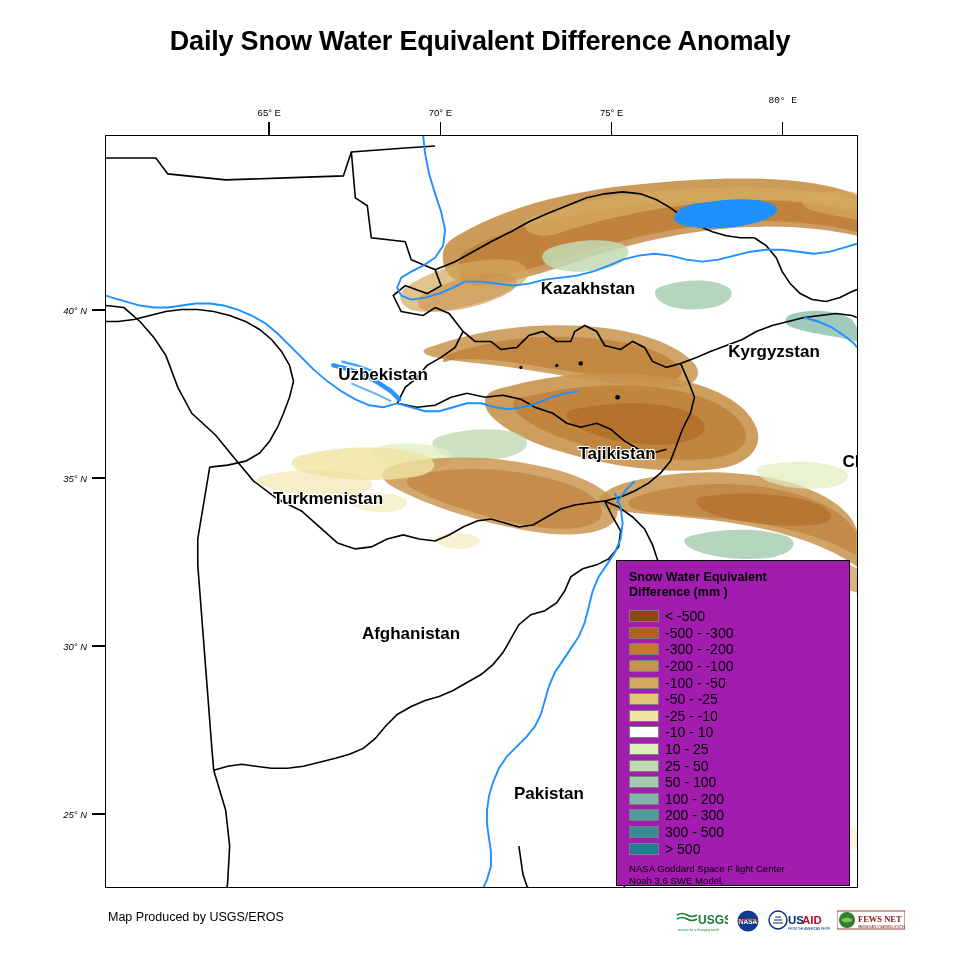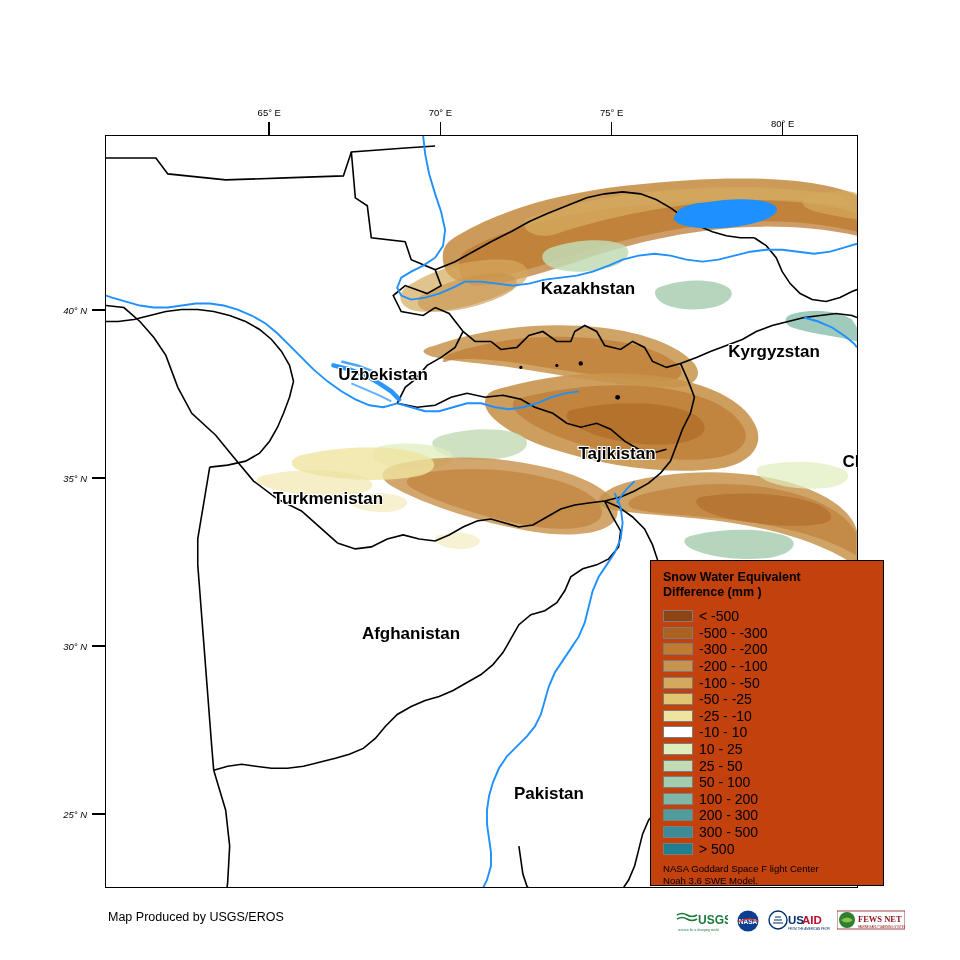--- a/index.html
+++ b/index.html
@@ -53,23 +53,23 @@
     white-space:nowrap;
     transform:translate(-50%,-50%);
     text-shadow:
       0.8px 0 #fff,-0.8px 0 #fff,0 0.8px #fff,0 -0.8px #fff,
       0.8px 0.8px #fff,-0.8px -0.8px #fff,0.8px -0.8px #fff,-0.8px 0.8px #fff;
     pointer-events:none;
   }
 
   
   .legend{
-    position:absolute;left:650px;top:560px;
+    position:absolute;left:616px;top:560px;
     width:234px;height:326px;
-    background:#c2410c;
+    background:#a21caf;
     border:1.6px solid #000;
     box-sizing:border-box;
     padding:9px 0 0 12px;
   }
   .legend-title{
     font-size:12.5px;font-weight:bold;color:#000;
     line-height:15px;margin-bottom:4px;width:200px;
   }
   .legend-rows{margin-top:8px;}
   .legend-row{height:16.6px;display:flex;align-items:center;}
@@ -97,30 +97,31 @@
     position:absolute;left:676px;top:908px;
     display:flex;align-items:center;gap:7px;height:26px;
   }
   .logo{height:24px;display:flex;align-items:center;}
 </style>
 </head>
 <body>
 
 <div id="page">
 
+  <div class="title">Daily Snow Water Equivalent Difference Anomaly</div>
 
   <div id="axis-layer">
       <div class="tick-v" style="left: 268.491px; top: 122px; height: 13px;"></div>
       <div class="axlabel top" style="left: 269.291px; top: 107px;">65° E</div>
       <div class="tick-v" style="left: 439.627px; top: 122px; height: 13px;"></div>
       <div class="axlabel top" style="left: 440.427px; top: 107px;">70° E</div>
       <div class="tick-v" style="left: 610.764px; top: 122px; height: 13px;"></div>
       <div class="axlabel top" style="left: 611.564px; top: 107px;">75° E</div>
       <div class="tick-v" style="left: 781.9px; top: 122px; height: 13px;"></div>
-      <div class="axlabel top" style="left: 782.7px; top: 118px;">80° E</div>
+      <div class="axlabel top" style="left: 782.7px; top: 95px; font-family: Liberation Mono, monospace;">80° E</div>
       <div class="tick-h" style="left: 92px; top: 309.004px; width: 13px;"></div>
       <div class="axlabel left" style="left: 43px; top: 309.804px; width: 44px;">40° N</div>
       <div class="tick-h" style="left: 92px; top: 477.084px; width: 13px;"></div>
       <div class="axlabel left" style="left: 43px; top: 477.884px; width: 44px;">35° N</div>
       <div class="tick-h" style="left: 92px; top: 645.164px; width: 13px;"></div>
       <div class="axlabel left" style="left: 43px; top: 645.964px; width: 44px;">30° N</div>
       <div class="tick-h" style="left: 92px; top: 813.245px; width: 13px;"></div>
       <div class="axlabel left" style="left: 43px; top: 814.045px; width: 44px;">25° N</div>
     </div>
 

